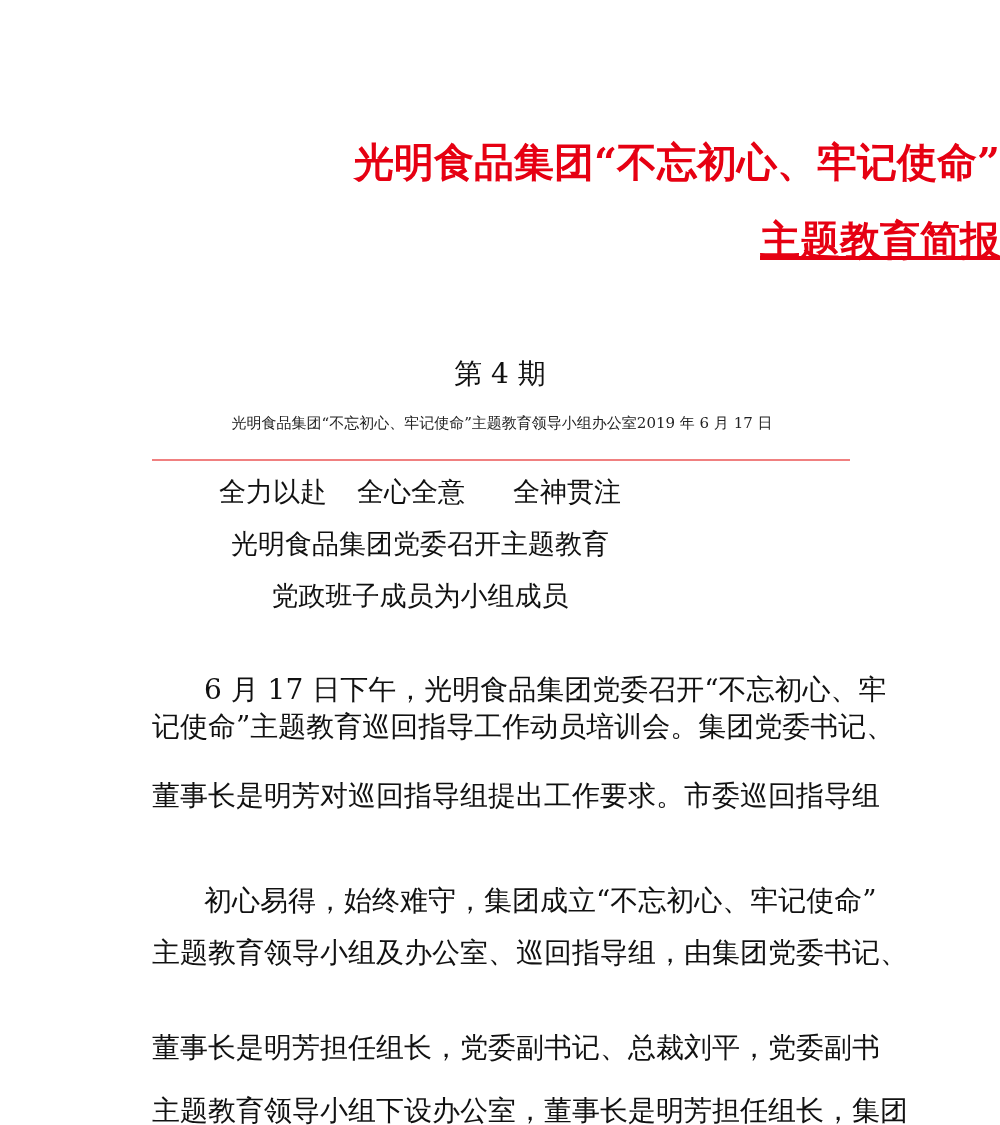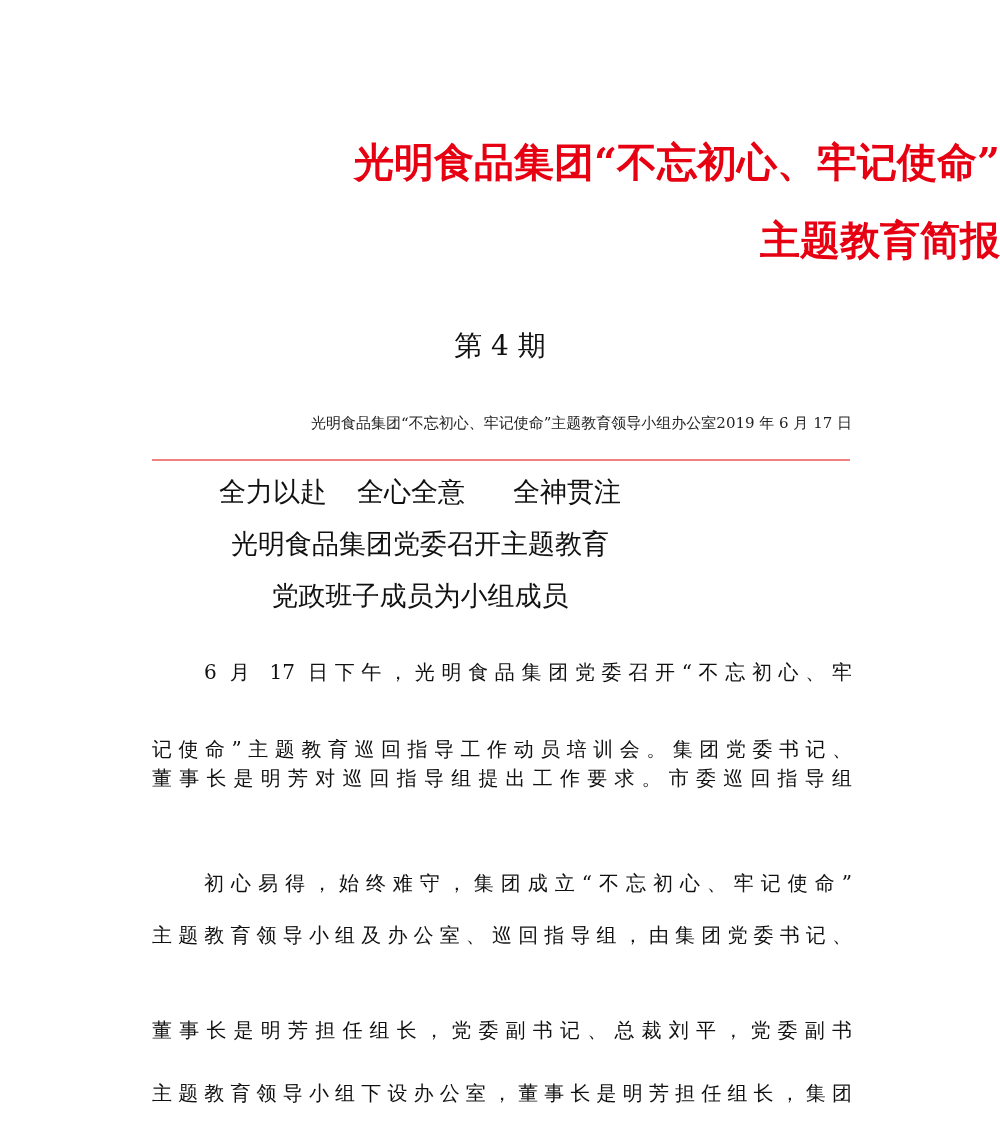--- a/index.html
+++ b/index.html
@@ -28,42 +28,42 @@
       text-align: right;
       color: #e60012;
       font-family: "DejaVu Serif", "Liberation Serif", serif;
       font-weight: bold;
       font-size: 40px;
       line-height: 48px;
       letter-spacing: 0px;
       white-space: nowrap;
     }
     .masthead-title.line1 { top: 138px; }
-    .masthead-title.line2 { top: 216px; }
+    .masthead-title.line2 { top: 216px; text-decoration: underline; }
 
     .issue {
       position: absolute;
-      left: 0; top: 328px;
+      left: 0; top: 356px;
       width: 1000px;
       text-align: center;
       font-size: 28px;
       line-height: 36px;
       color: #111;
       white-space: nowrap;
     }
     .issuer-line {
       position: absolute;
       left: 152px; top: 412px;
       width: 700px;
       font-size: 15px;
       line-height: 22px;
       color: #222;
       white-space: nowrap;
       display: flex;
-      justify-content: flex-end;
+      justify-content: center;
     }
     .rule {
       position: absolute;
       left: 152px; top: 459px;
       width: 698px;
       height: 2px;
       background: #f08080;
     }
     .headline {
       position: absolute;
@@ -78,26 +78,27 @@
     .headline.h1 { top: 474px; word-spacing: 0; }
     .headline.h2 { top: 526px; }
     .headline.h3 { top: 578px; }
     .headline .gap1 { display: inline-block; width: 30px; }
     .headline .gap2 { display: inline-block; width: 48px; }
 
     .body-line {
       position: absolute;
       left: 152px;
       width: 700px;
-      font-size: 20px;
+      font-size: 28px;
       line-height: 34px;
       color: #111;
       white-space: nowrap;
       text-align: justify;
       text-align-last: justify;
+      margin-top: 18px;
     }
     .body-line.indent { left: 204px; width: 648px; }
     .body-line.last { text-align-last: left; }
   </style>
 </head>
 <body>
 
 <div class="page">
 
   <div class="masthead-title line1">光明食品集团“不忘初心、牢记使命”</div>
@@ -112,21 +113,21 @@
 
   <div class="rule"></div>
 
   <div class="headline h1">
     <span>全力以赴</span><span class="gap1"></span><span>全心全意</span><span class="gap2"></span><span>全神贯注</span>
   </div>
   <div class="headline h2">光明食品集团党委召开主题教育</div>
   <div class="headline h3">党政班子成员为小组成员</div>
 
   <div class="body-line indent" style="top:655px">6 月 17 日下午，光明食品集团党委召开“不忘初心、牢</div>
-  <div class="body-line" style="top:732px">记使命”主题教育巡回指导工作动员培训会。集团党委书记、</div>
+  <div class="body-line" style="top:692px">记使命”主题教育巡回指导工作动员培训会。集团党委书记、</div>
   <div class="body-line" style="top:761px">董事长是明芳对巡回指导组提出工作要求。市委巡回指导组</div>
 
   <div class="body-line indent" style="top:866px">初心易得，始终难守，集团成立“不忘初心、牢记使命”</div>
   <div class="body-line" style="top:918px">主题教育领导小组及办公室、巡回指导组，由集团党委书记、</div>
   <div class="body-line" style="top:1013px">董事长是明芳担任组长，党委副书记、总裁刘平，党委副书</div>
   <div class="body-line" style="top:1076px">主题教育领导小组下设办公室，董事长是明芳担任组长，集团</div>
 
 </div>
 
 </body></html>

